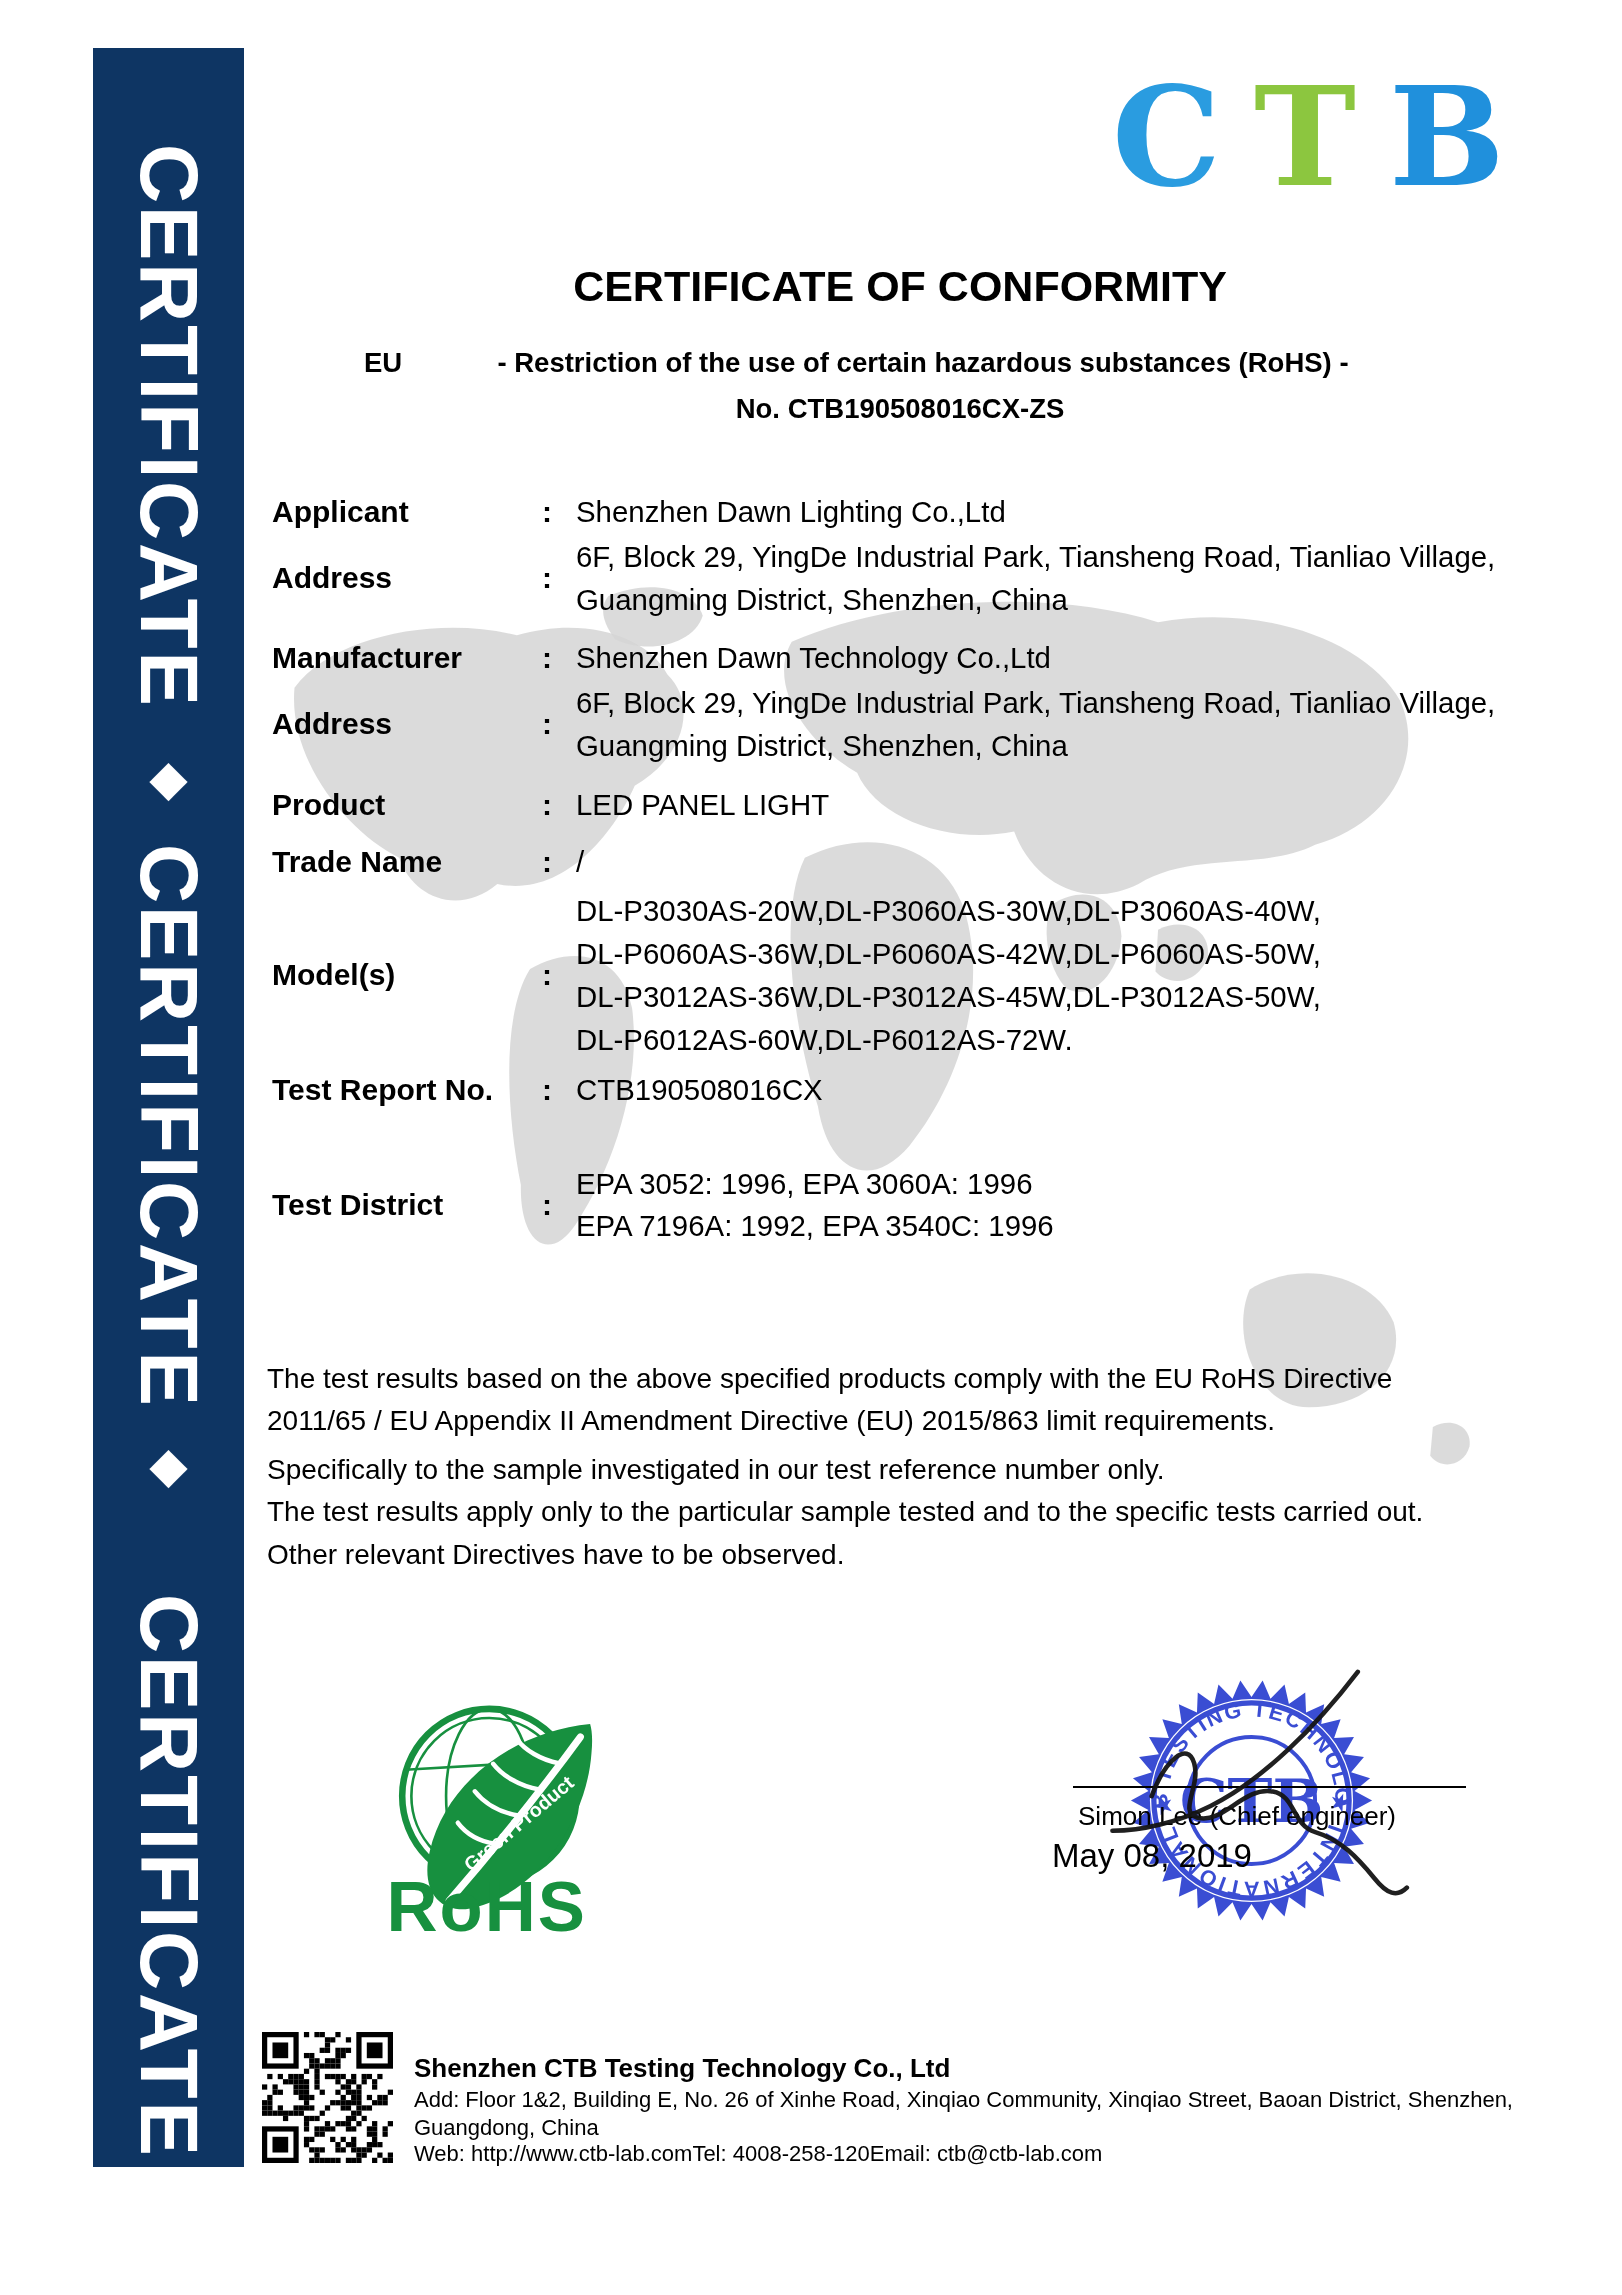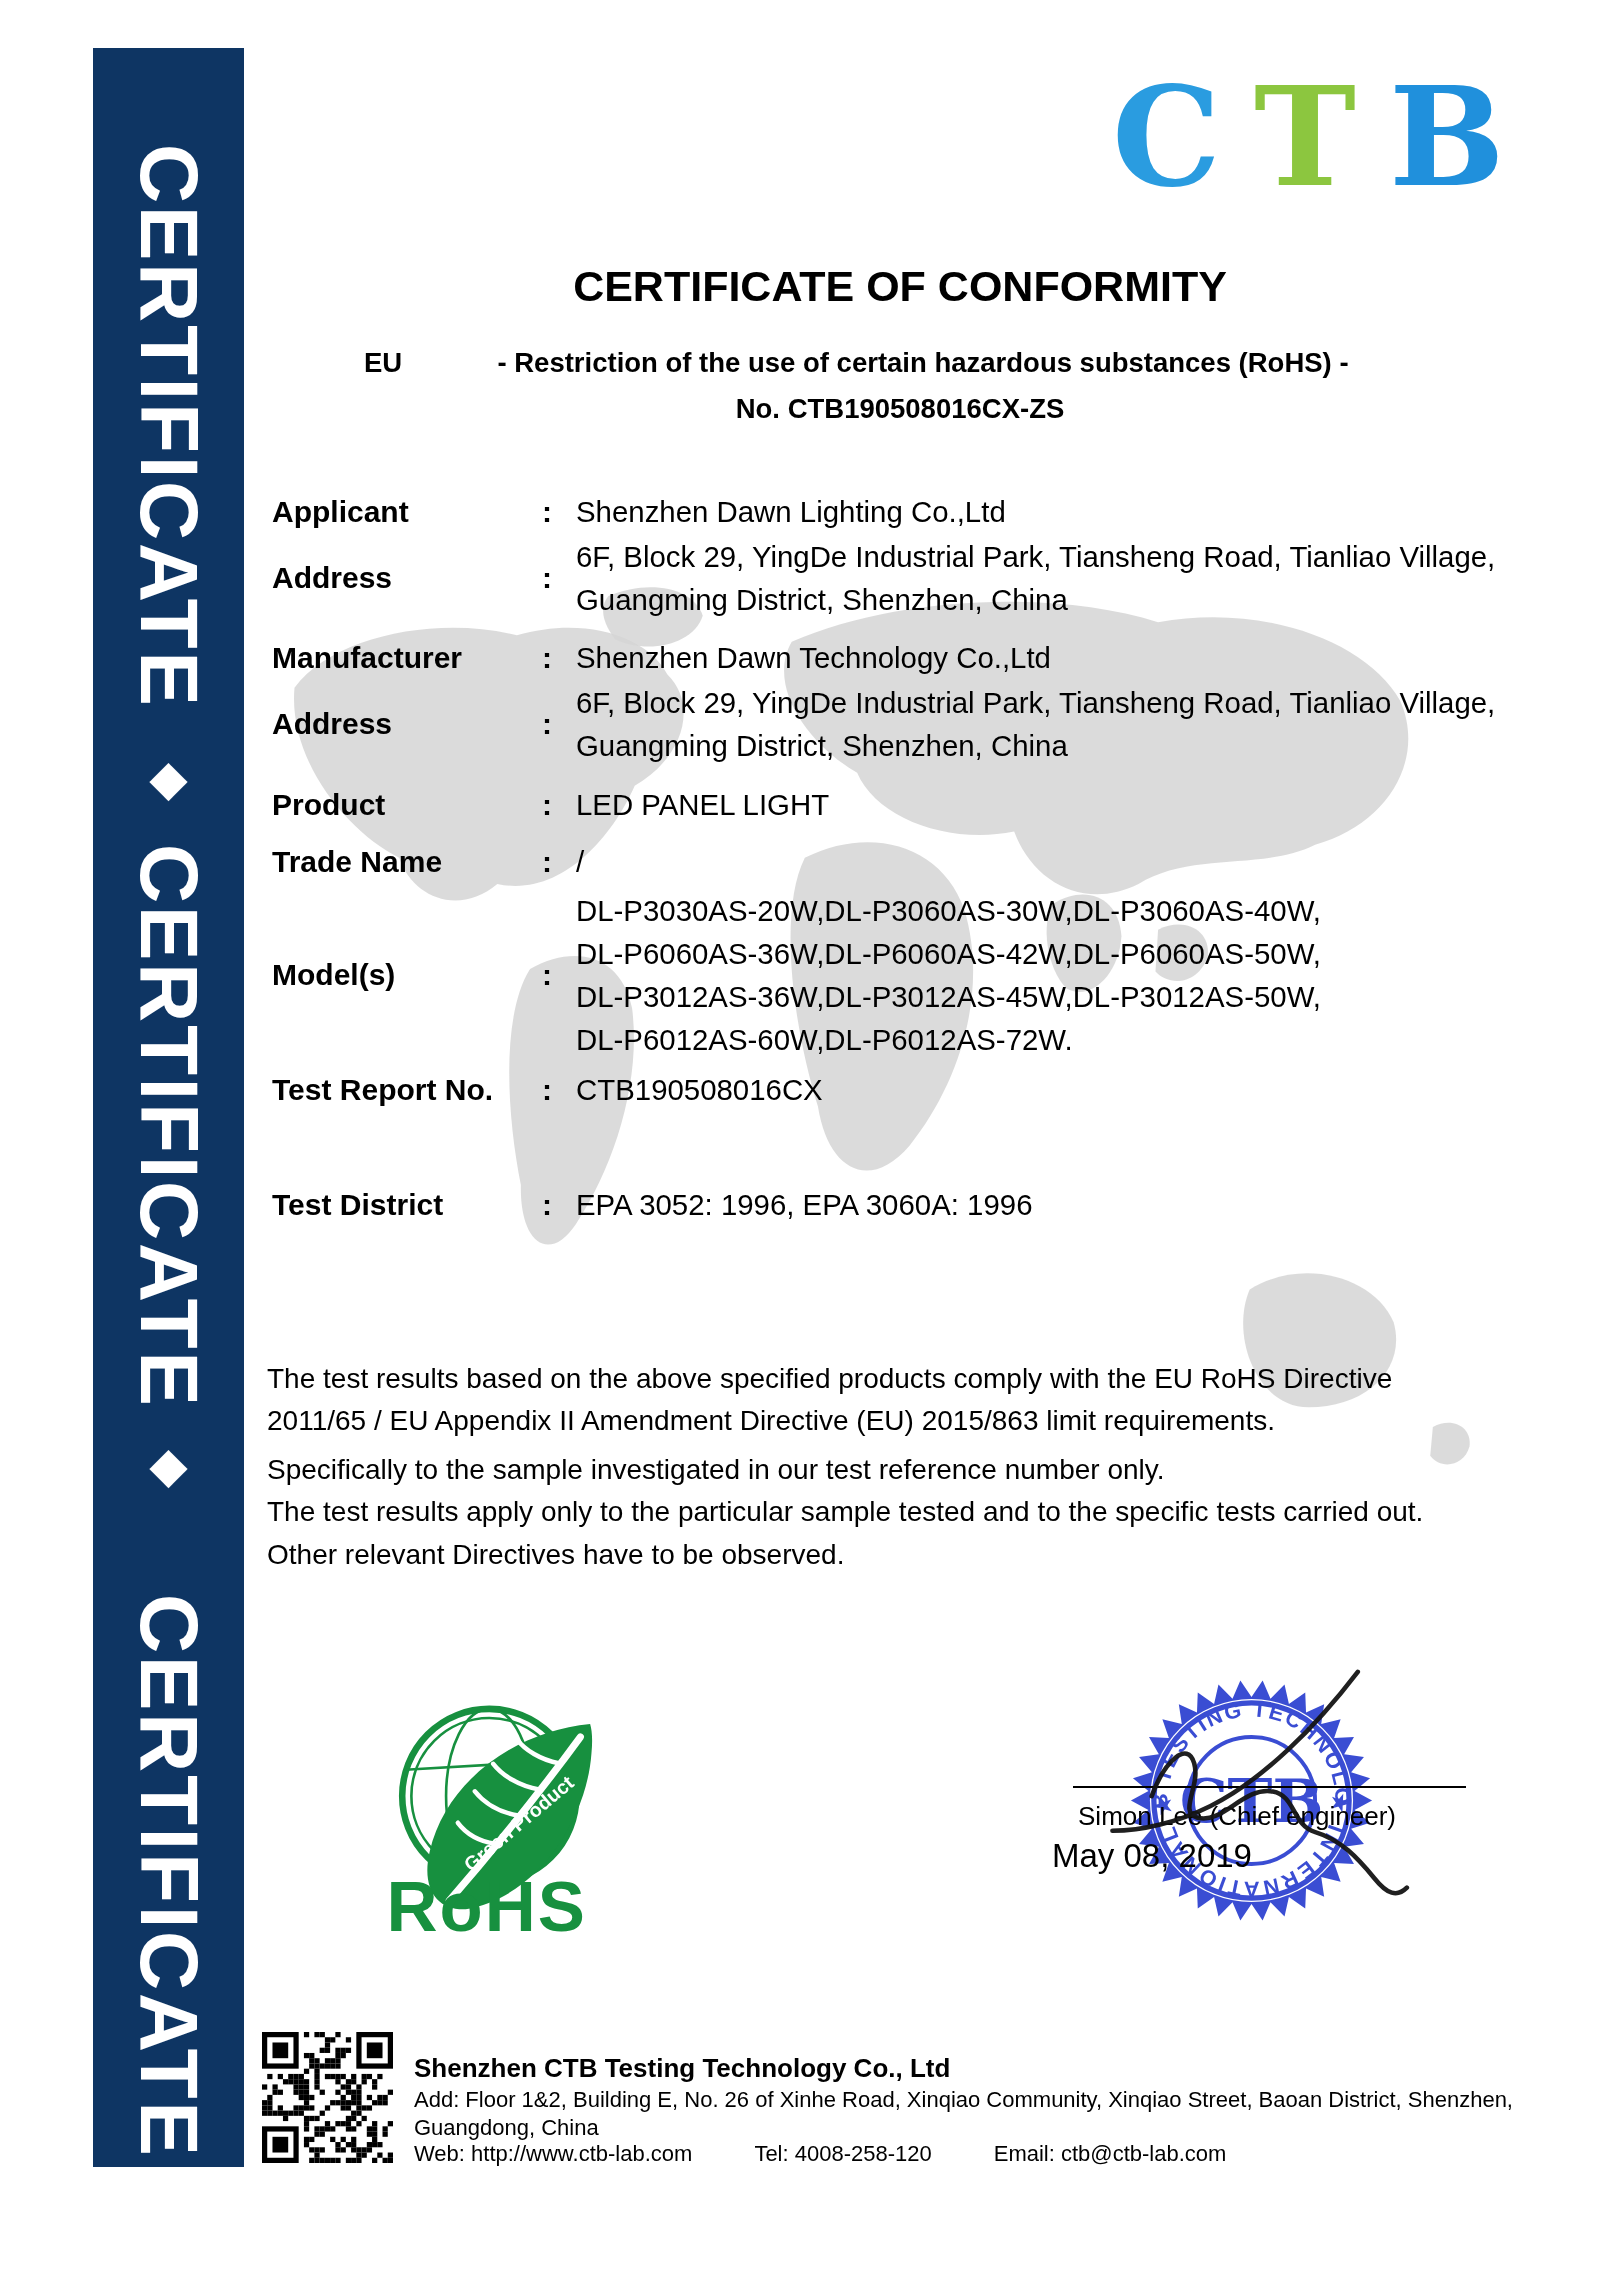--- a/index.html
+++ b/index.html
@@ -45,21 +45,21 @@
   .stamp{position:absolute;left:1127px;top:1676px;z-index:2;opacity:.92}
   .sigline{position:absolute;left:1073px;top:1786px;width:393px;border-top:2px solid #000;z-index:4}
   .signame{position:absolute;left:1047px;top:1801px;width:380px;text-align:center;font-size:26px;z-index:4}
   .sigdate{position:absolute;left:1052px;top:1837px;width:393px;text-align:left;font-size:33px;z-index:4}
   .sigscript{position:absolute;left:1047px;top:1590px;z-index:5}
   
   .qr{position:absolute;left:262px;top:2032px;z-index:3}
   .fcompany{position:absolute;left:414px;top:2053px;font-size:26px;font-weight:bold;z-index:3}
   .faddr1{position:absolute;left:414px;top:2087px;width:1126px;font-size:22px;z-index:3}
   .faddr2{position:absolute;left:414px;top:2115px;width:1126px;font-size:22px;z-index:3}
-  .fwebrow{position:absolute;left:414px;top:2141px;display:flex;gap:62px;font-size:22px;z-index:3}
+  .fwebrow{position:absolute;left:414px;top:2141px;display:flex;font-size:22px;z-index:3}
 </style>
 </head>
 <body>
 
 <svg class="map" viewBox="0 0 1005 860">
   <path d="M60,95 C90,55 170,40 230,55 C280,40 330,55 345,85 C370,110 355,150 320,170 C300,215 260,255 215,245 C185,270 150,255 140,225 C100,205 55,150 60,95 Z"></path>
   <path d="M300,25 C330,12 365,18 372,40 C365,62 330,70 305,58 C295,45 293,33 300,25 Z"></path>
   <path d="M240,310 C275,290 310,300 318,340 C325,395 305,460 275,505 C255,535 232,520 233,475 C222,420 218,345 240,310 Z"></path>
   <path d="M440,60 C520,25 640,20 720,45 C800,30 880,60 905,105 C925,150 895,200 840,215 C800,235 745,220 705,245 C665,265 625,245 610,205 C560,215 505,195 490,160 C455,140 420,95 440,60 Z"></path>
   <path d="M450,225 C500,200 555,215 572,265 C590,325 570,395 530,445 C500,480 468,465 460,415 C440,350 430,265 450,225 Z"></path>
@@ -144,20 +144,21 @@
     <div class="fcolon">:</div>
     <div class="fval">
         <div>CTB190508016CX</div>
       </div>
   </div>
   <div class="frow" style="top:1121px;height:168px">
     <div class="flabel">Test District</div>
     <div class="fcolon">:</div>
     <div class="fval tight">
       <div>EPA 3052: 1996, EPA 3060A: 1996</div>
+      <div>EPA 7196A: 1992, EPA 3540C: 1996</div>
     </div>
   </div>
 </div>
 
 <div class="para p1">
   <div>The test results based on the above specified products comply with the EU RoHS Directive</div>
   <div>2011/65 / EU Appendix II Amendment Directive (EU) 2015/863 limit requirements.</div>
 </div>
 <div class="para p2">
   <div>Specifically to the sample investigated in our test reference number only.</div>

